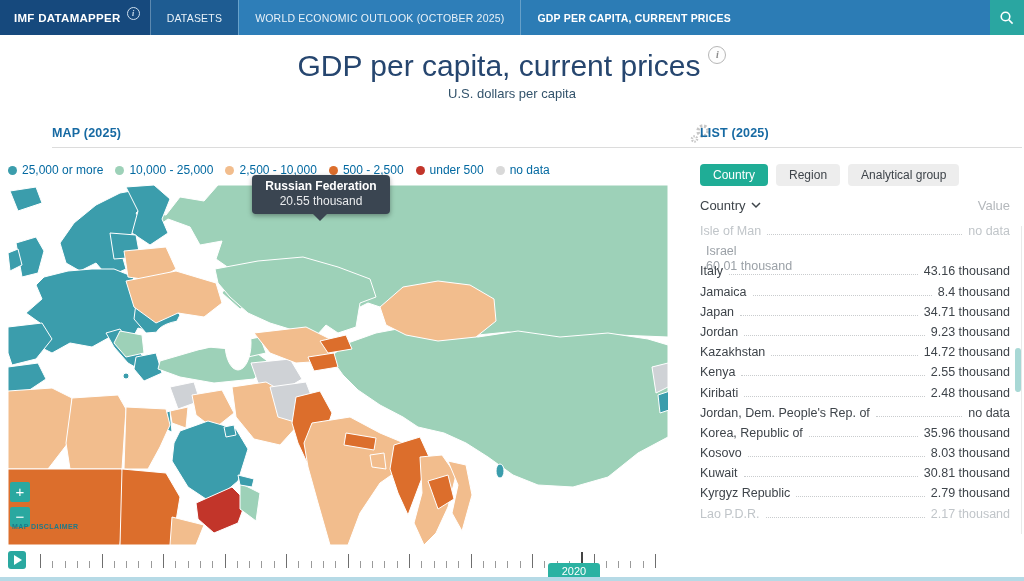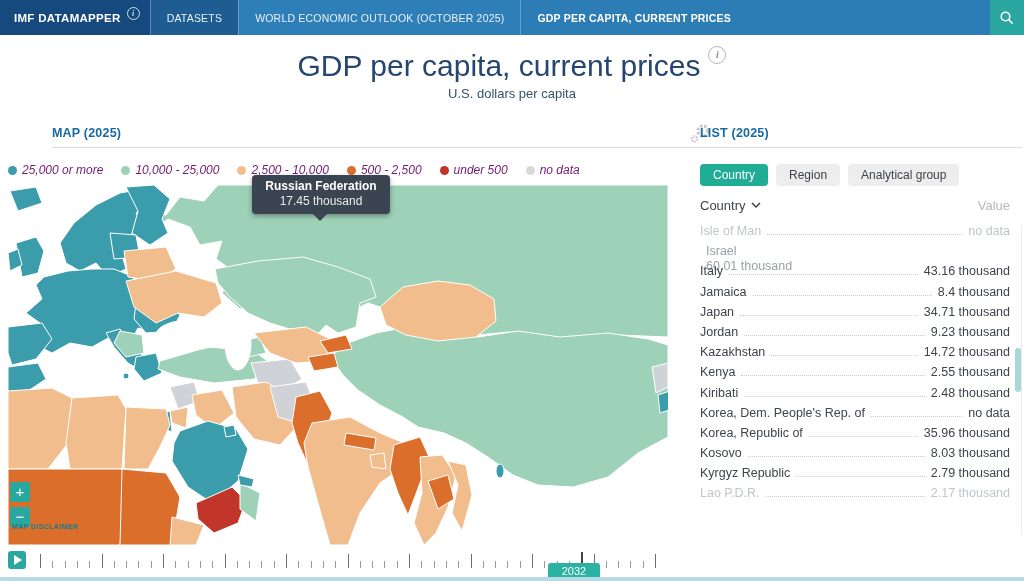--- a/index.html
+++ b/index.html
@@ -26,22 +26,22 @@
     vertical-align:18px;margin-left:8px;background:#fdfdfd;}
   .page-subtitle{position:absolute;left:0;top:86px;width:1024px;text-align:center;
     font-size:13px;color:#33536B;}
   
   .sec-head{position:absolute;top:126px;height:21px;border-bottom:1px solid #DCDCDC;
     font-size:12.5px;font-weight:bold;color:#176AA3;letter-spacing:.2px;}
   .map-head{left:8px;width:660px;margin-left:44px;}
   .list-head{left:700px;width:322px;}
   .gear{position:absolute;right:0;top:-4px;}
   
-  .legend{position:absolute;left:8px;top:163px;width:660px;display:flex;gap:18px;
-    font-size:12px;color:#701a75;align-items:center;font-style:italic;}
+  .legend{position:absolute;left:8px;top:163px;width:660px;display:flex;gap:12px;
+    font-size:12px;color:#0369a1;align-items:center;}
   .lg-item{display:flex;align-items:center;gap:5px;white-space:nowrap;}
   .lg-dot{width:9px;height:9px;border-radius:50%;display:inline-block;}
   
   .map-wrap{position:absolute;left:8px;top:185px;width:660px;height:360px;}
   .map-svg path,.map-svg ellipse,.map-svg circle{stroke:#fff;stroke-width:1;stroke-linejoin:round;}
   .t{fill:#3B9DAC}.g{fill:#9DD1B8}.o{fill:#F2BD8D}.d{fill:#DC6E2C}.r{fill:#C2352A}.n{fill:#CFD2D6}
   .sea{fill:#FFFFFF;stroke:none;}
   .map-tooltip{position:absolute;left:244px;top:-10px;width:126px;background:#3A4551;border-radius:4px;
     color:#fff;text-align:center;padding:4px 6px 6px;box-shadow:0 2px 5px rgba(0,0,0,.35);z-index:5;}
   .map-tooltip:after{content:"";position:absolute;left:60px;bottom:-7px;border-left:8px solid transparent;
@@ -224,21 +224,21 @@
     <path class="o" d="M0,206 L44,203 L64,213 L60,258 L40,284 L0,284 Z"></path>
     <path class="o" d="M64,213 L110,210 L118,224 L114,284 L62,284 L58,258 Z"></path>
     <path class="o" d="M118,222 L158,224 L162,240 L152,262 L140,284 L116,284 Z"></path>
     <path class="d" d="M0,284 L114,284 L118,302 L112,360 L0,360 Z"></path>
     <path class="d" d="M114,284 L158,288 L172,312 L164,360 L112,360 Z"></path>
     <path class="o" d="M164,332 L196,340 L188,360 L162,360 Z"></path>
   </svg>
 
   <div class="map-tooltip">
     <div class="tt-title">Russian Federation</div>
-    <div class="tt-value">17.45 thousand</div>
+    <div class="tt-value">20.55 thousand</div>
   </div>
 
   <div class="map-zoom zin">+</div>
   <div class="map-zoom zout">−</div>
   <div class="map-disclaimer">MAP DISCLAIMER</div>
 </div>
 
 <div class="play-btn">
   <div class="play-tri"></div>
 </div>
@@ -288,21 +288,21 @@
     <div class="tick minor" style="left: 516.6px;"></div>
     <div class="tick minor" style="left: 528.9px;"></div>
     <div class="tick current" style="left: 541.2px;"></div>
     <div class="tick major" style="left: 553.5px;"></div>
     <div class="tick minor" style="left: 565.8px;"></div>
     <div class="tick minor" style="left: 578.1px;"></div>
     <div class="tick minor" style="left: 590.4px;"></div>
     <div class="tick minor" style="left: 602.7px;"></div>
     <div class="tick major" style="left: 615px;"></div>
   </div>
-<div class="year-badge">2032</div>
+<div class="year-badge">2020</div>
 <div class="bottom-strip"></div>
 
 <div class="sec-head list-head">
   <span>LIST (2025)</span>
 </div>
 <div class="filters">
     <div class="filter-btn active">Country</div>
     <div class="filter-btn">Region</div>
     <div class="filter-btn">Analytical group</div>
   </div>
@@ -355,33 +355,38 @@
       <span class="rname">Kenya</span>
       <span class="leader"></span>
       <span class="rval">2.55 thousand</span>
     </div>
     <div class="row">
       <span class="rname">Kiribati</span>
       <span class="leader"></span>
       <span class="rval">2.48 thousand</span>
     </div>
     <div class="row">
-      <span class="rname">Korea, Dem. People's Rep. of</span>
+      <span class="rname">Jordan, Dem. People's Rep. of</span>
       <span class="leader"></span>
       <span class="rval">no data</span>
     </div>
     <div class="row">
       <span class="rname">Korea, Republic of</span>
       <span class="leader"></span>
       <span class="rval">35.96 thousand</span>
     </div>
     <div class="row">
       <span class="rname">Kosovo</span>
       <span class="leader"></span>
       <span class="rval">8.03 thousand</span>
+    </div>
+    <div class="row">
+      <span class="rname">Kuwait</span>
+      <span class="leader"></span>
+      <span class="rval">30.81 thousand</span>
     </div>
     <div class="row">
       <span class="rname">Kyrgyz Republic</span>
       <span class="leader"></span>
       <span class="rval">2.79 thousand</span>
     </div>
     <div class="row muted">
       <span class="rname">Lao P.D.R.</span>
       <span class="leader"></span>
       <span class="rval">2.17 thousand</span>

